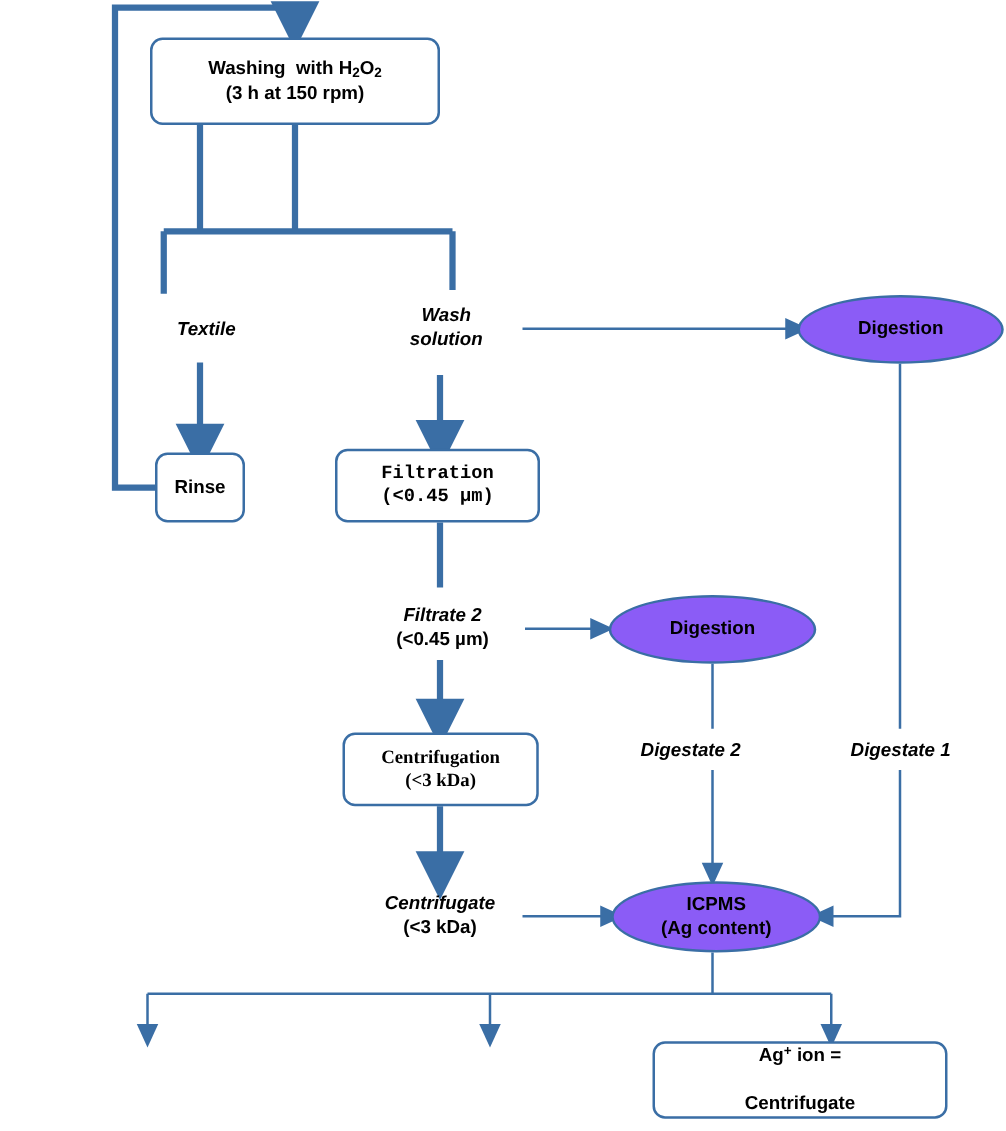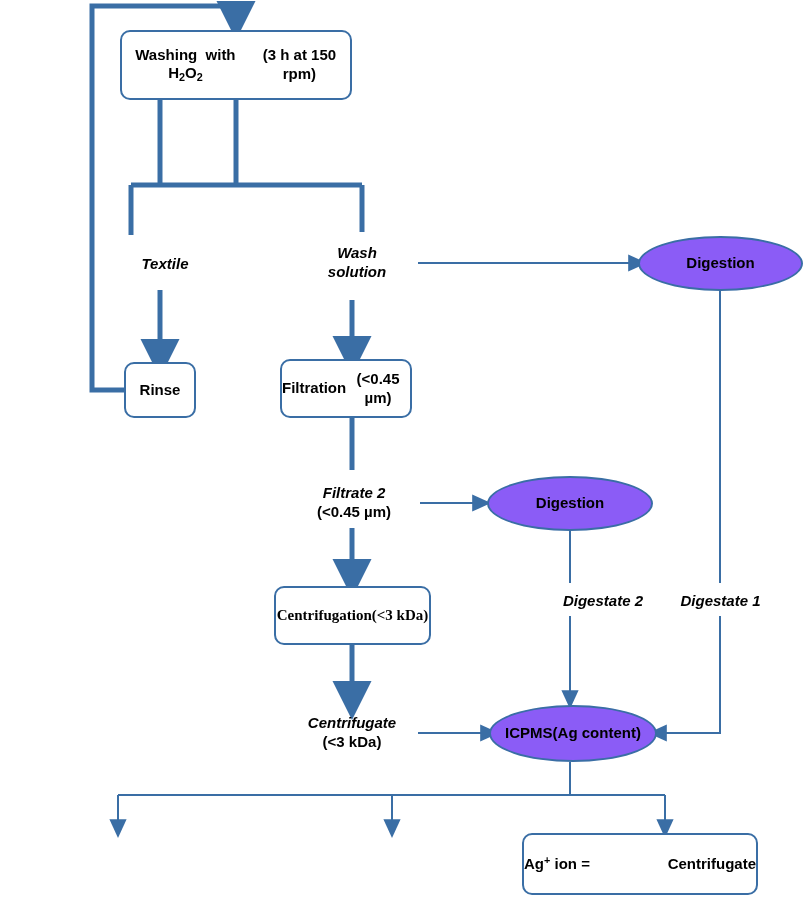--- a/index.html
+++ b/index.html
@@ -22,21 +22,21 @@
     left: 0;
     top: 0;
     width: 805px;
     height: 905px;
     pointer-events: none;
   }
   .node {
     position: absolute;
     box-sizing: border-box;
     display: flex;
-    flex-direction: row;
+    flex-direction: column;
     align-items: center;
     justify-content: center;
     text-align: center;
     color: #000000;
     font-weight: bold;
     font-size: 15px;
     line-height: 1.25;
   }
   .box {
     border: 2.5px solid #3a6ea5;
@@ -126,21 +126,21 @@
 
   <div class="node box" style="left:120px; top:30px; width:232px; height:70px;">
     <span>Washing&nbsp; with H<sub>2</sub>O<sub>2</sub></span>
     <span class="ln2">(3 h at 150 rpm)</span>
   </div>
 
   <div class="node box" style="left:124px; top:362px; width:72px; height:56px;">
     <span>Rinse</span>
   </div>
 
-  <div class="node box" style="left:280px; top:359px; width:132px; height:59px;">
+  <div class="node box" style="left:268px; top:359px; width:164px; height:59px;font-family:Liberation Mono, monospace;">
     <span>Filtration</span>
     <span class="ln2">(&lt;0.45 µm)</span>
   </div>
 
   <div class="node box" style="left:274px; top:586px; width:157px; height:59px;font-family:Liberation Serif, serif;">
     <span>Centrifugation</span>
     <span class="ln2">(&lt;3 kDa)</span>
   </div>
 
   <div class="node ellipse" style="left:638px; top:236px; width:165px; height:55px;">
@@ -175,21 +175,21 @@
   <div class="label" style="left:288px; top:475px; width:132px; height:54px;">
     <span class="it">Filtrate 2</span>
     <span class="sub">(&lt;0.45 µm)</span>
   </div>
 
   <div class="label" style="left:282px; top:705px; width:140px; height:54px;">
     <span class="it">Centrifugate</span>
     <span class="sub">(&lt;3 kDa)</span>
   </div>
 
-  <div class="label" style="left:498px; top:586px; width:145px; height:30px;align-items:flex-end;">
+  <div class="label" style="left:480px; top:586px; width:145px; height:30px;">
     <span class="it">Digestate 2</span>
   </div>
 
   <div class="label" style="left:648px; top:586px; width:145px; height:30px;">
     <span class="it">Digestate 1</span>
   </div>
 
 </div>
 
 </body></html>

